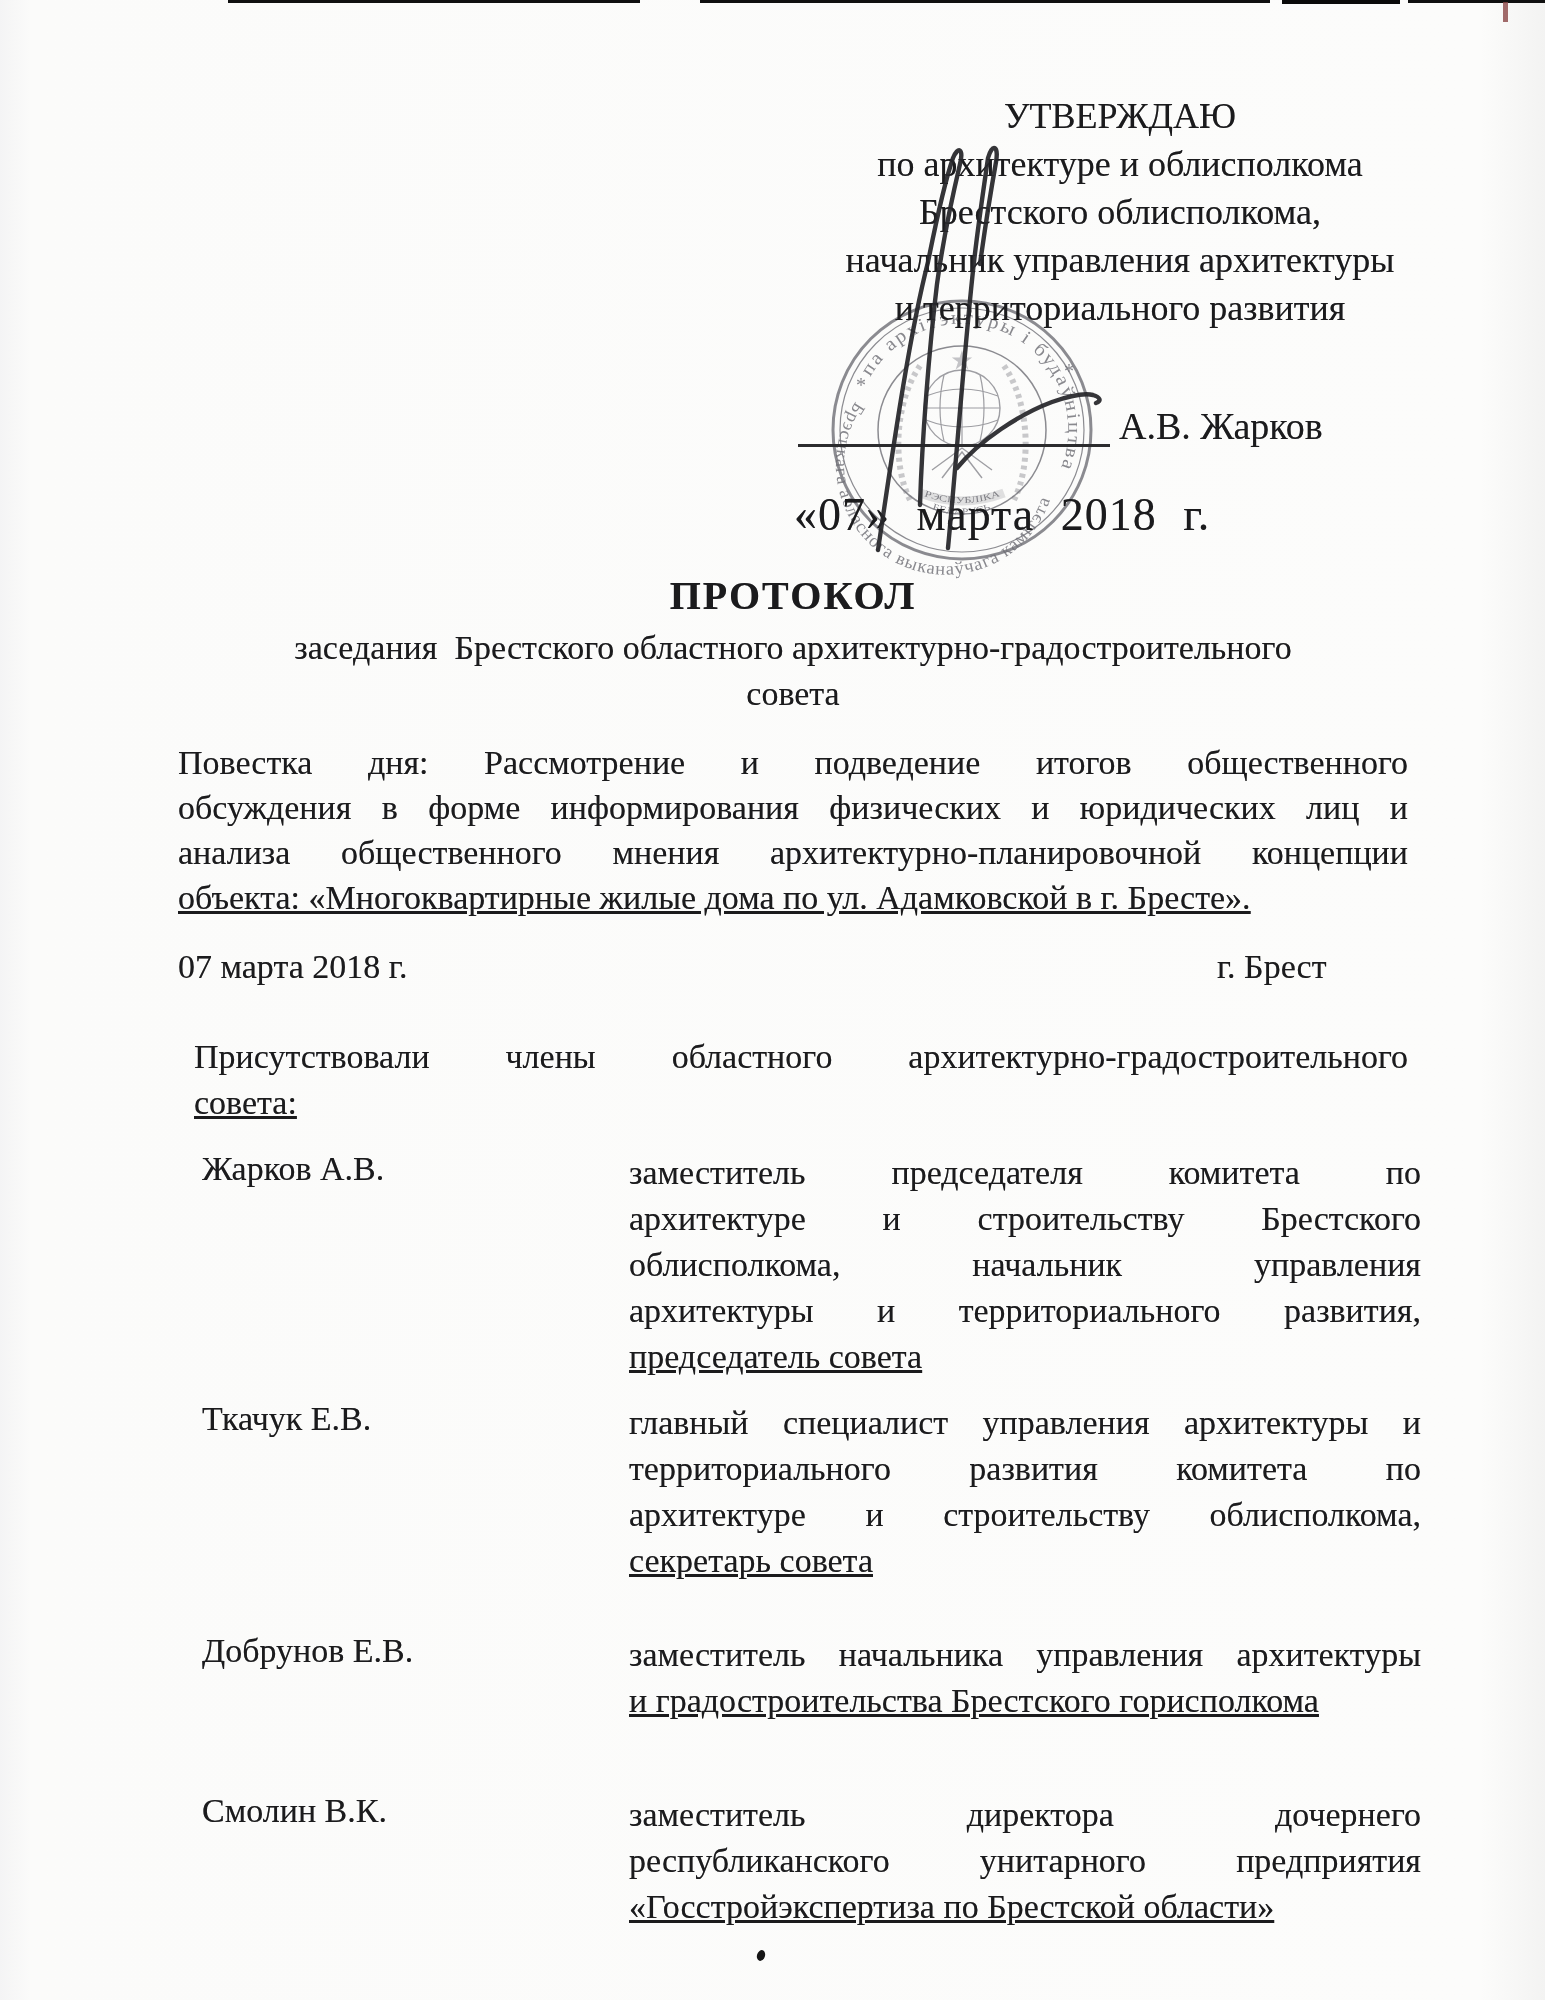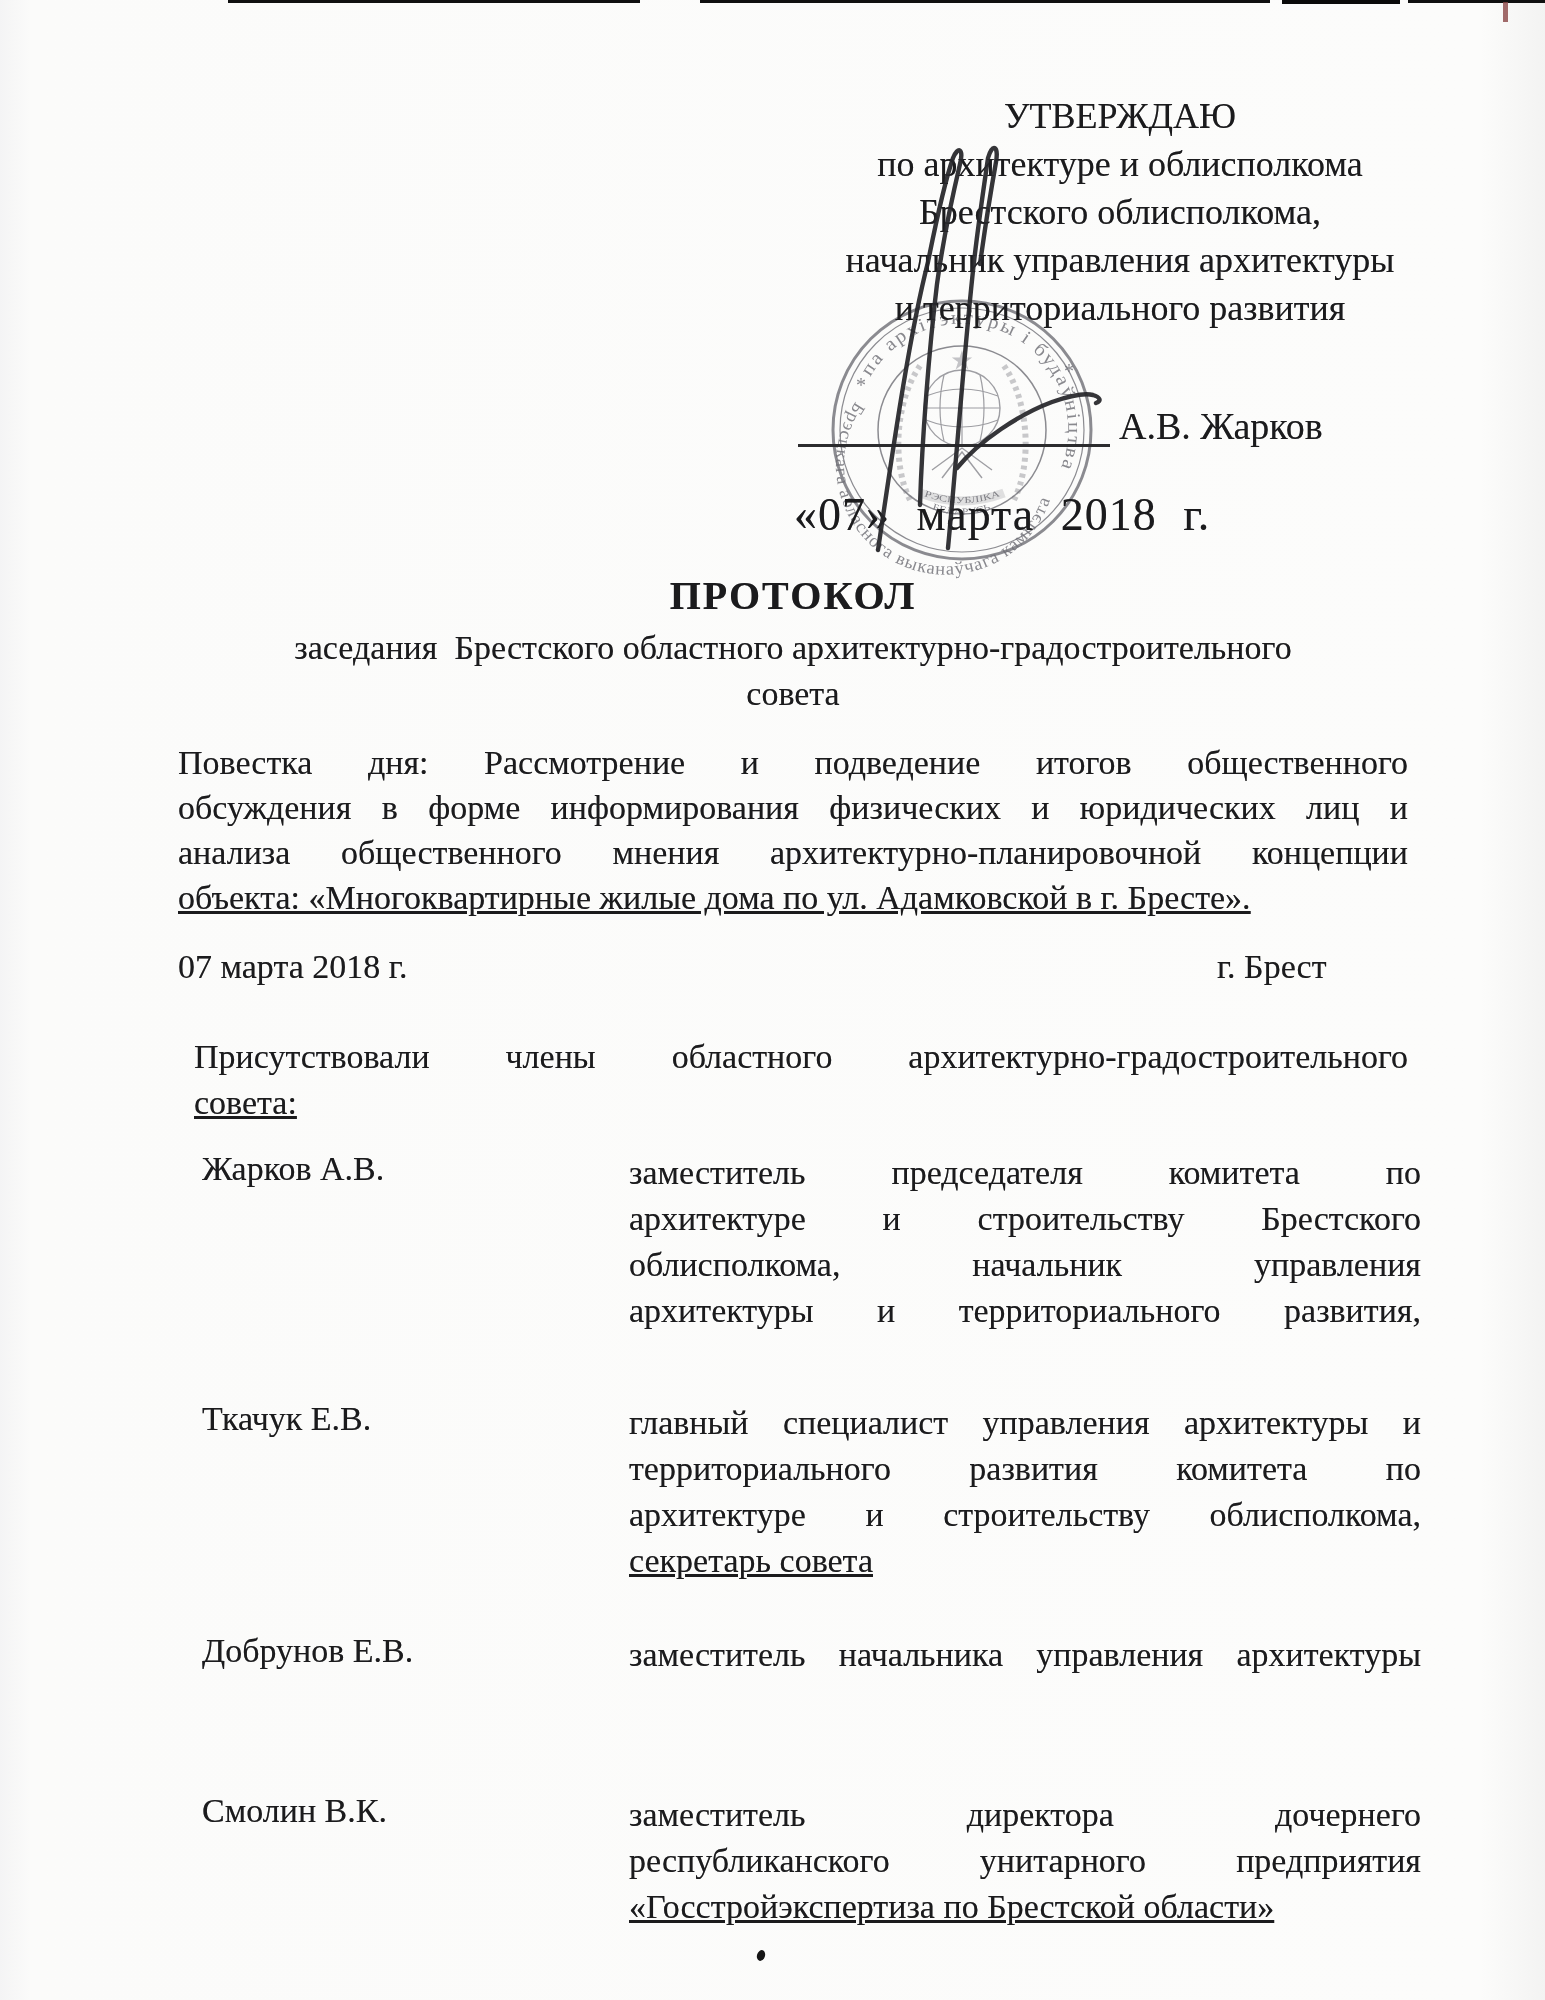--- a/index.html
+++ b/index.html
@@ -134,37 +134,39 @@
     <div class="rl-last">совета:</div>
   </div>
 
   <div>
     <div class="member-name r1 t">Жарков А.В.</div>
     <div class="member-role r1 t">
       <div class="rl">заместитель председателя комитета по</div>
       <div class="rl">архитектуре и строительству Брестского</div>
       <div class="rl">облисполкома, начальник управления</div>
       <div class="rl">архитектуры и территориального развития,</div>
+      <div class="rl-last">председатель совета</div>
     </div>
   </div>
 
   <div>
     <div class="member-name r2 t">Ткачук Е.В.</div>
     <div class="member-role r2 t">
       <div class="rl">главный специалист управления архитектуры и</div>
       <div class="rl">территориального развития  комитета по</div>
       <div class="rl">архитектуре и строительству облисполкома,</div>
       <div class="rl-last">секретарь совета</div>
     </div>
   </div>
 
   <div>
     <div class="member-name r3 t">Добрунов Е.В.</div>
     <div class="member-role r3 t">
       <div class="rl">заместитель начальника управления архитектуры</div>
+      <div class="rl-last">и градостроительства Брестского горисполкома</div>
     </div>
   </div>
 
   <div>
     <div class="member-name r4 t">Смолин В.К.</div>
     <div class="member-role r4 t">
       <div class="rl">заместитель директора дочернего</div>
       <div class="rl">республиканского унитарного предприятия</div>
       <div class="rl-last">«Госстройэкспертиза по Брестской области»</div>
     </div>

